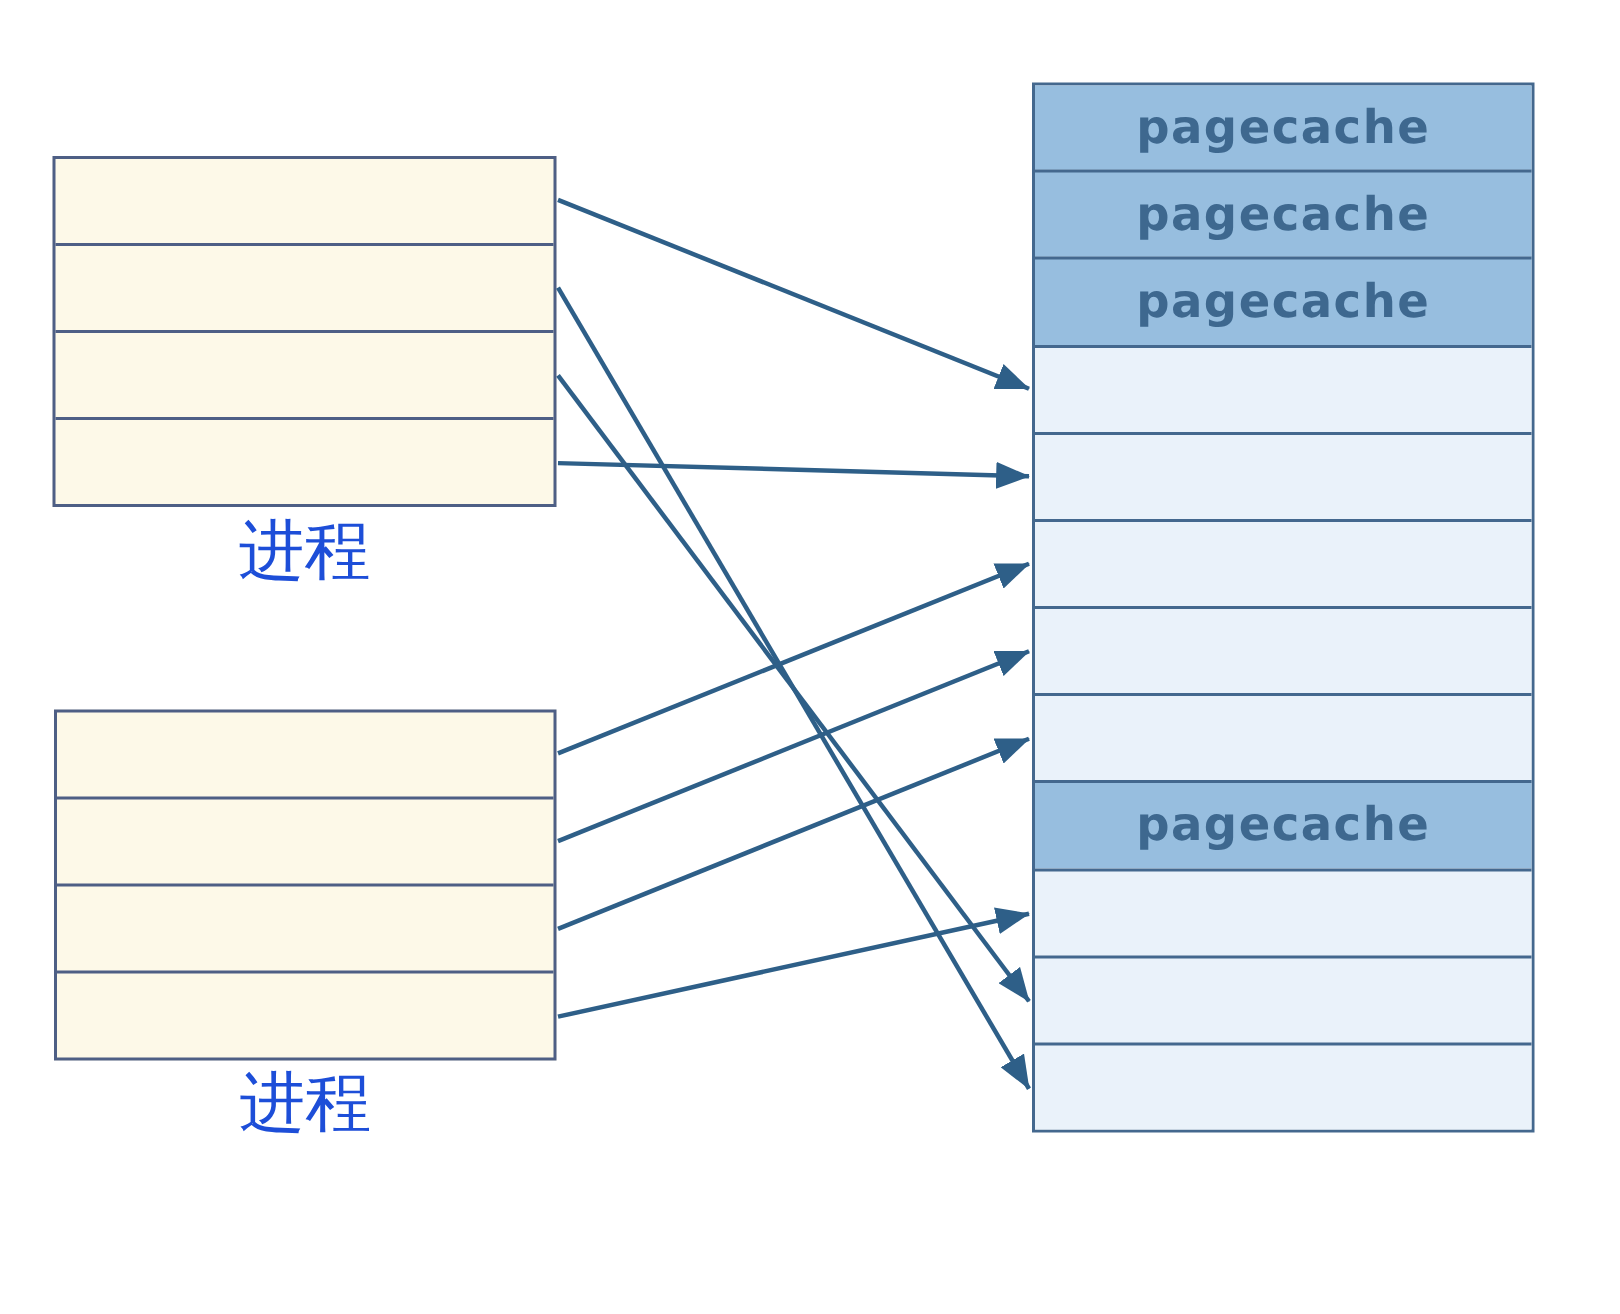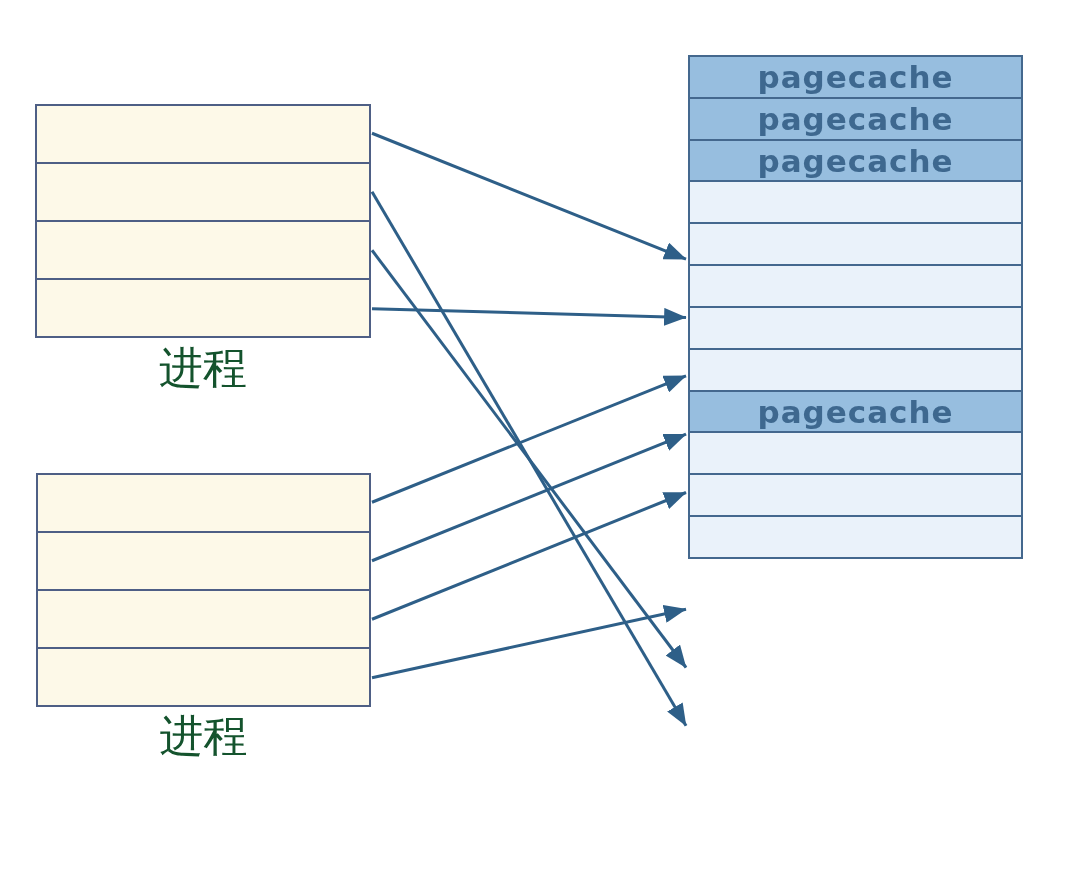--- a/index.html
+++ b/index.html
@@ -20,27 +20,27 @@
     box-sizing: border-box; z-index: 2;
   }
   .pbox .row { flex: 1; border-top: 2px solid var(--process-border, #4e5f85); }
   .pbox .row:first-child { border-top: none; }
 
   #pbox-0 { left: 35px; top: 104px; width: 336px; height: 234px; }
   #pbox-1 { left: 36px; top: 473px; width: 335px; height: 234px; }
 
   .plabel {
     position: absolute; text-align: center;
-    font-size: 44px; line-height: 48px; color: #14532d; z-index: 1;
+    font-size: 44px; line-height: 48px; color: #1d4ed8; z-index: 1;
   }
   #plabel-0 { left: 35px;  top: 344px; width: 336px; }
   #plabel-1 { left: 36px;  top: 712px; width: 335px; }
 
   .mcol {
-    position: absolute; left: 688px; top: 55px; width: 335px; height: 504px;
+    position: absolute; left: 688px; top: 55px; width: 335px; height: 700px;
     display: flex; flex-direction: column;
     border: 2px solid var(--column-border, #44688e);
     box-sizing: border-box; z-index: 2;
   }
   .mcol .row {
     flex: 1; border-top: 2px solid var(--column-border, #44688e);
     display: flex; align-items: center; justify-content: center;
   }
   .mcol .row:first-child { border-top: none; }
   .mcol .row.pagecache { background: var(--pagecache-fill, #97bedf); }

